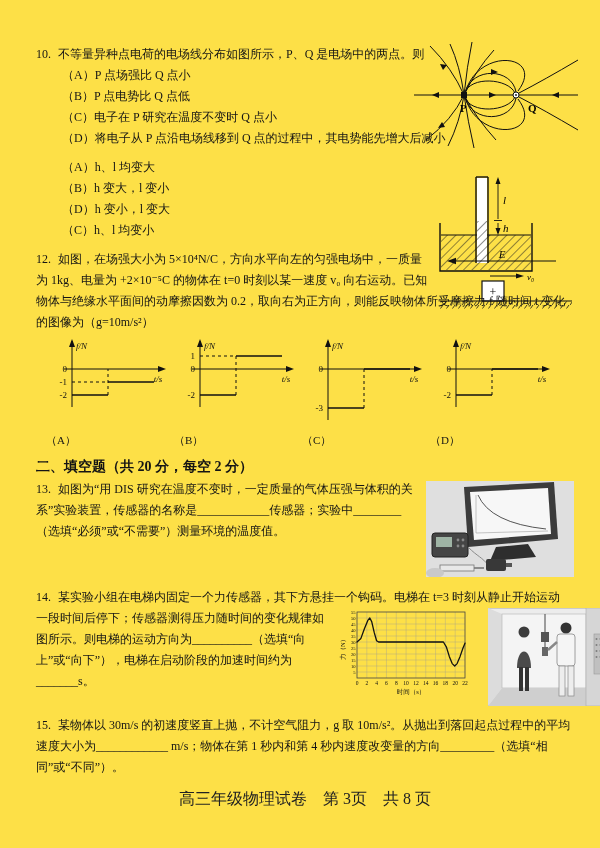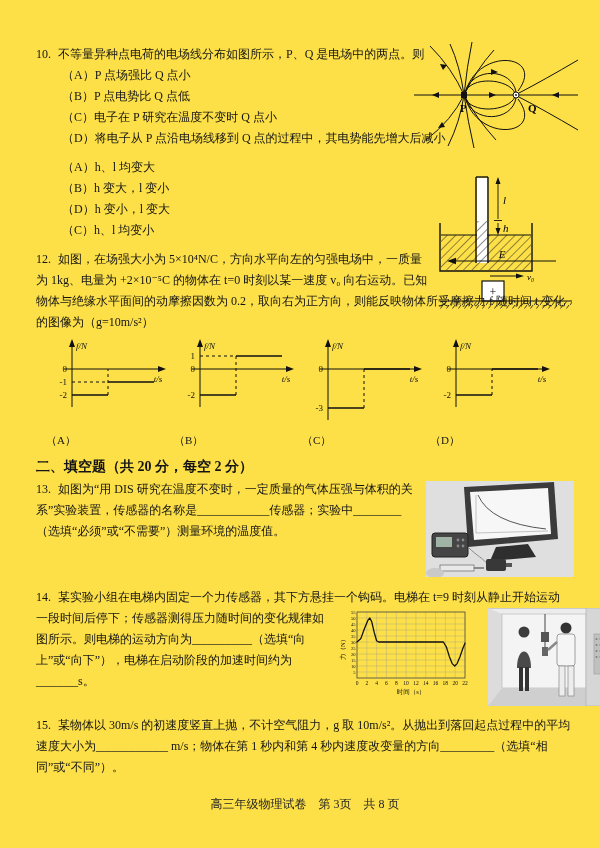--- a/index.html
+++ b/index.html
@@ -25,21 +25,21 @@
   .gcap{font-size:11px;line-height:16px;}
   .sec{margin-top:8px;font-weight:bold;font-size:14px;}
   .q13{margin-top:2px;min-height:100px;}
   .fig13{float:right;width:148px;height:96px;margin:2px 0 2px 6px;}
   .q14{margin-top:8px;}
   .q14row{display:flex;gap:15px;margin-top:0;}
   .q14txt{width:288px;flex:none;}
   .q14graph{flex:none;}
   .q14img{flex:none;}
   .q15{margin-top:6px;}
-  .footer{margin-top:16px;text-align:center;font-size:12px;color:#222;}
+  .footer{margin-top:10px;text-align:center;font-size:16px;color:#222;}
   svg text{font-family:"Liberation Serif","DejaVu Serif",serif;}
 </style>
 </head>
 <body>
 
 <div class="page">
 
   <div class="q q10">
     <p class="txt"><span class="qnum">10.</span><span>不等量异种点电荷的电场线分布如图所示，P、Q 是电场中的两点。则</span></p>
     <div class="opts">
@@ -235,21 +235,21 @@
       <rect x="60" y="78" width="20" height="12" rx="2" fill="#383838"></rect>
       <rect x="80" y="82" width="6" height="4" fill="#555"></rect>
       <rect x="14" y="84" width="34" height="6" fill="#e8e8e8" stroke="#777" stroke-width="0.8"></rect>
       <line x1="48" y1="87" x2="58" y2="87" stroke="#777" stroke-width="1.6"></line>
       <ellipse cx="9" cy="92" rx="9" ry="5" fill="#c9c9c9"></ellipse>
     </svg>
     <p><span class="qnum">13.</span><span>如图为“用 DIS 研究在温度不变时，一定质量的气体压强与体积的关系”实验装置，传感器的名称是____________传感器；实验中________（选填“必须”或“不需要”）测量环境的温度值。</span></p>
   </div>
 
   <div class="q q14">
-    <p><span class="qnum">14.</span><span>某实验小组在电梯内固定一个力传感器，其下方悬挂一个钩码。电梯在 t=9 时刻从静止开始运动</span></p>
+    <p><span class="qnum">14.</span><span>某实验小组在电梯内固定一个力传感器，其下方悬挂一个钩码。电梯在 t=3 时刻从静止开始运动</span></p>
     <div class="q14row">
       <p class="q14txt">一段时间后停下；传感器测得压力随时间的变化规律如图所示。则电梯的运动方向为__________（选填“向上”或“向下”），电梯在启动阶段的加速时间约为_______s。</p>
       <div class="q14graph">
         <svg width="134" height="94">
             <line x1="18" y1="64" x2="126" y2="64" stroke="#999" stroke-width="0.35"></line>
             <line x1="18" y1="58" x2="126" y2="58" stroke="#999" stroke-width="0.35"></line>
             <line x1="18" y1="52" x2="126" y2="52" stroke="#999" stroke-width="0.35"></line>
             <line x1="18" y1="46" x2="126" y2="46" stroke="#999" stroke-width="0.35"></line>
             <line x1="18" y1="40" x2="126" y2="40" stroke="#999" stroke-width="0.35"></line>
             <line x1="18" y1="34" x2="126" y2="34" stroke="#999" stroke-width="0.35"></line>

